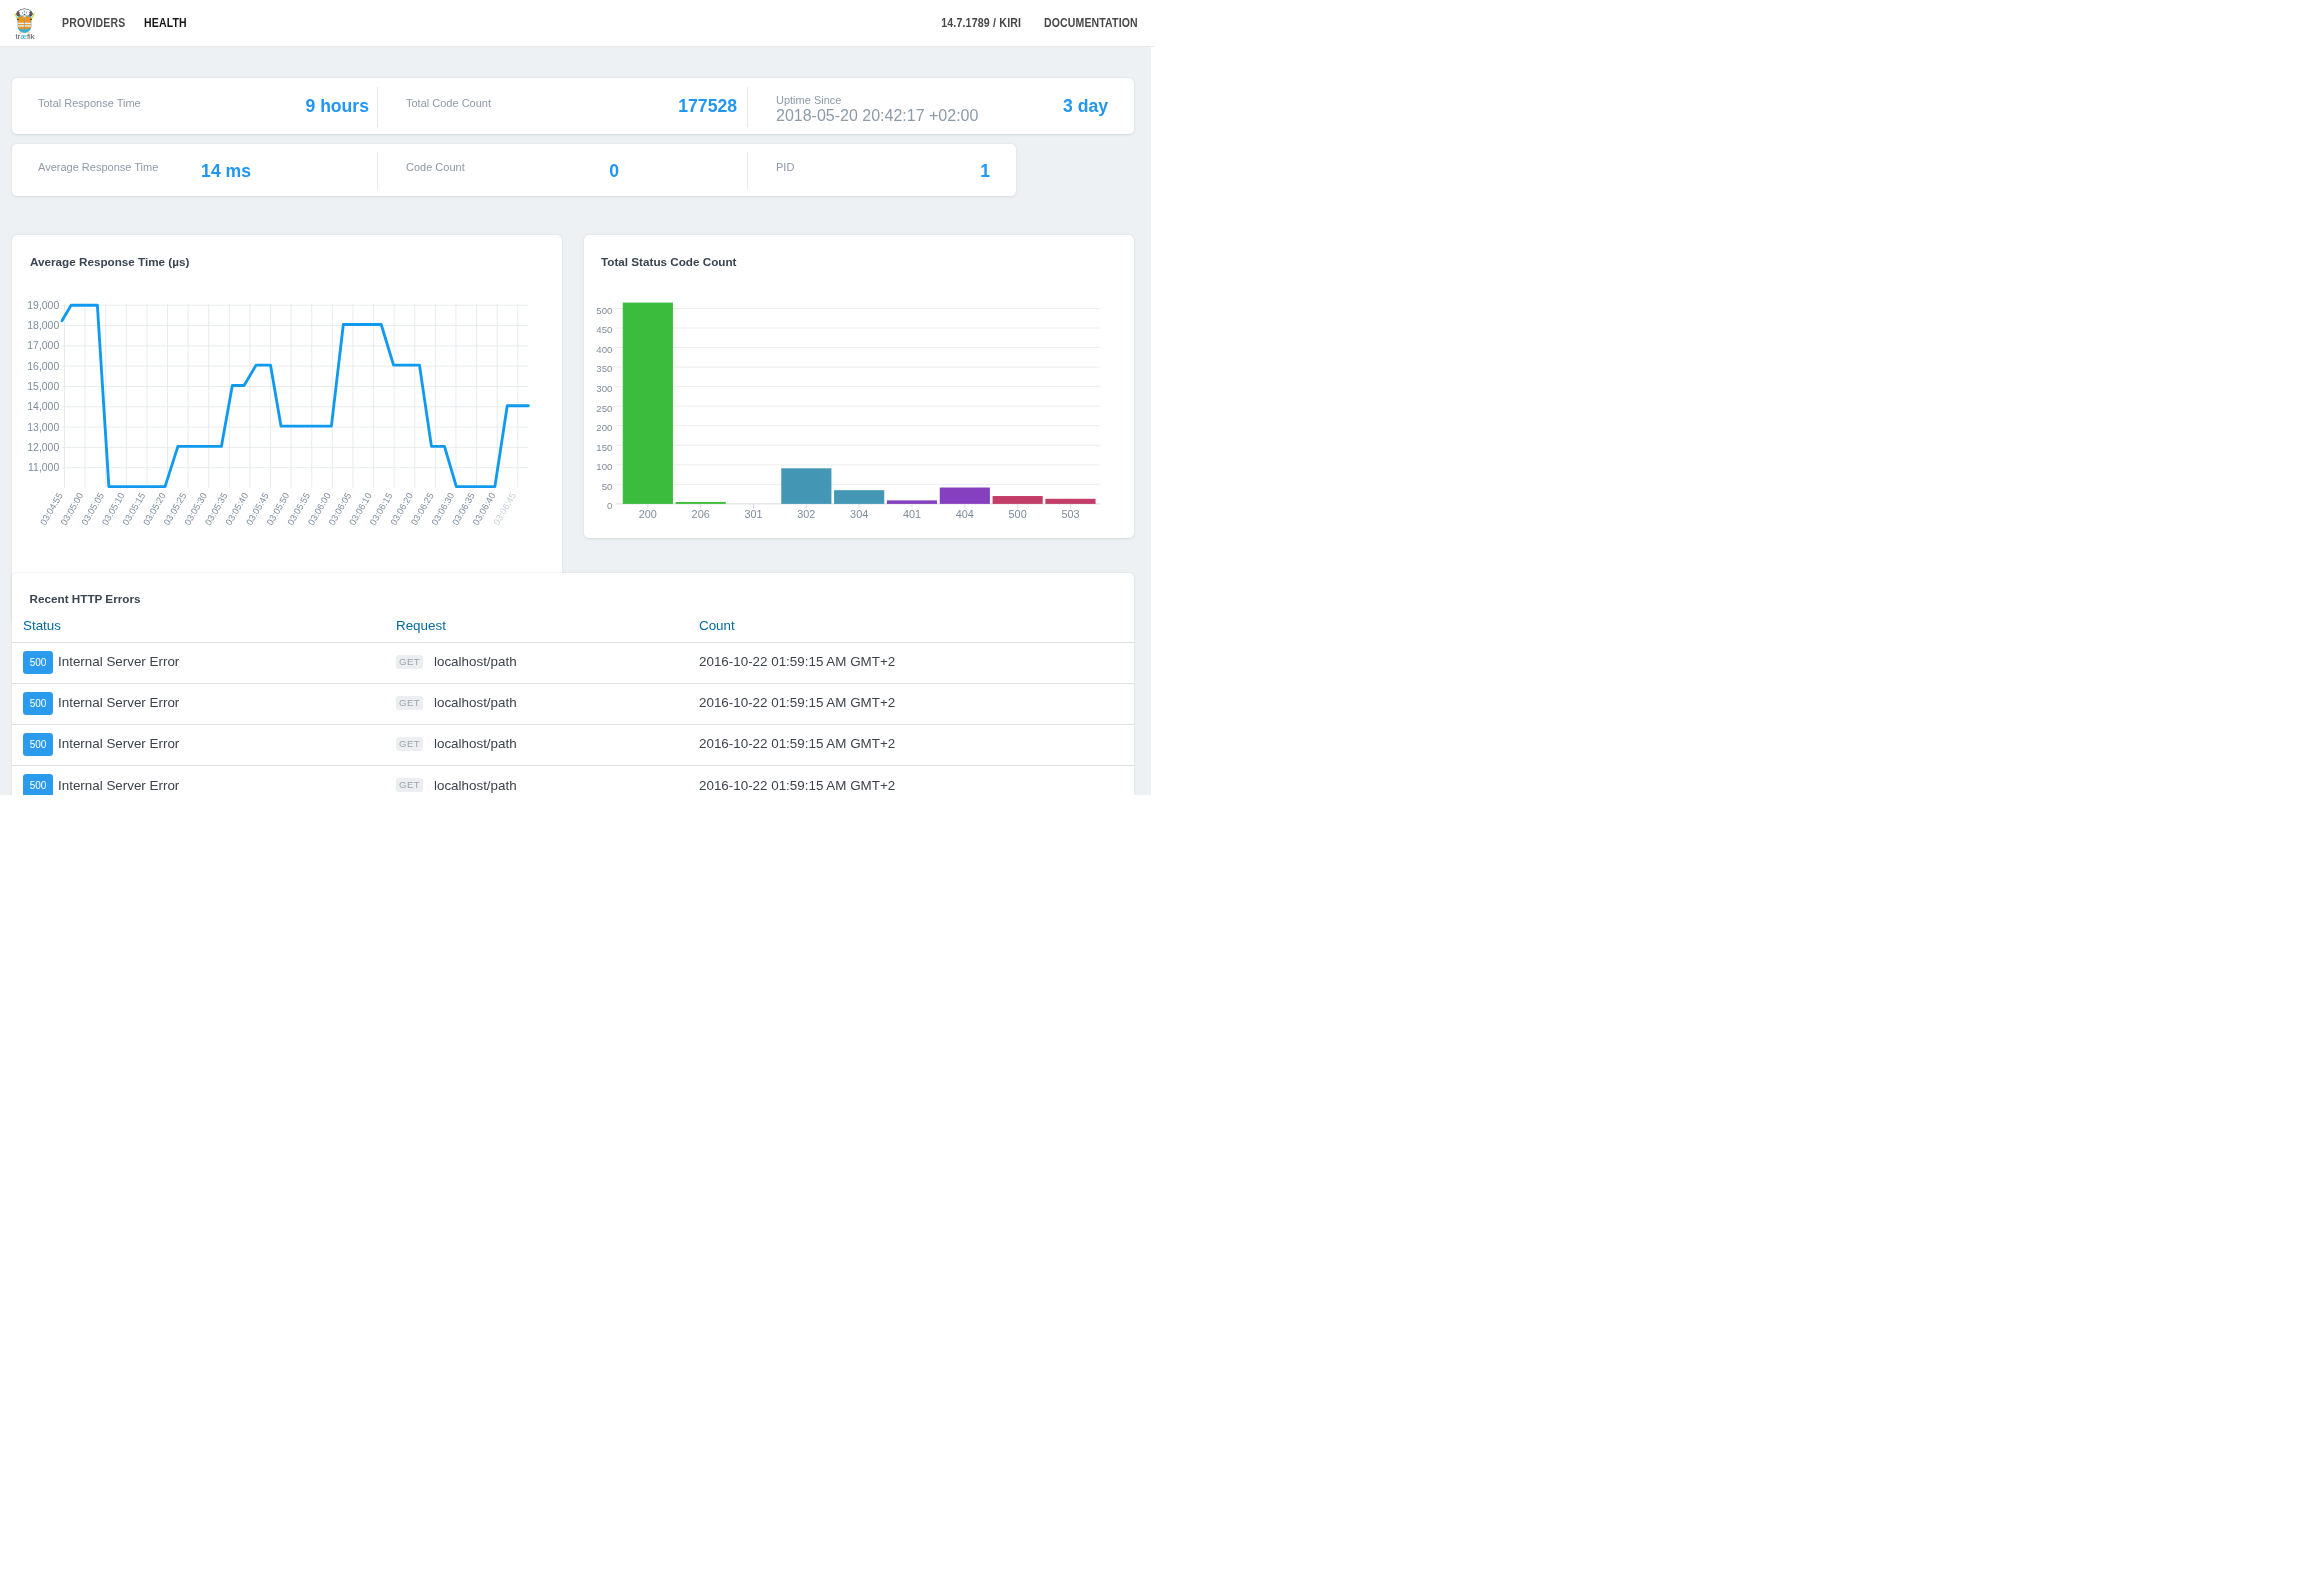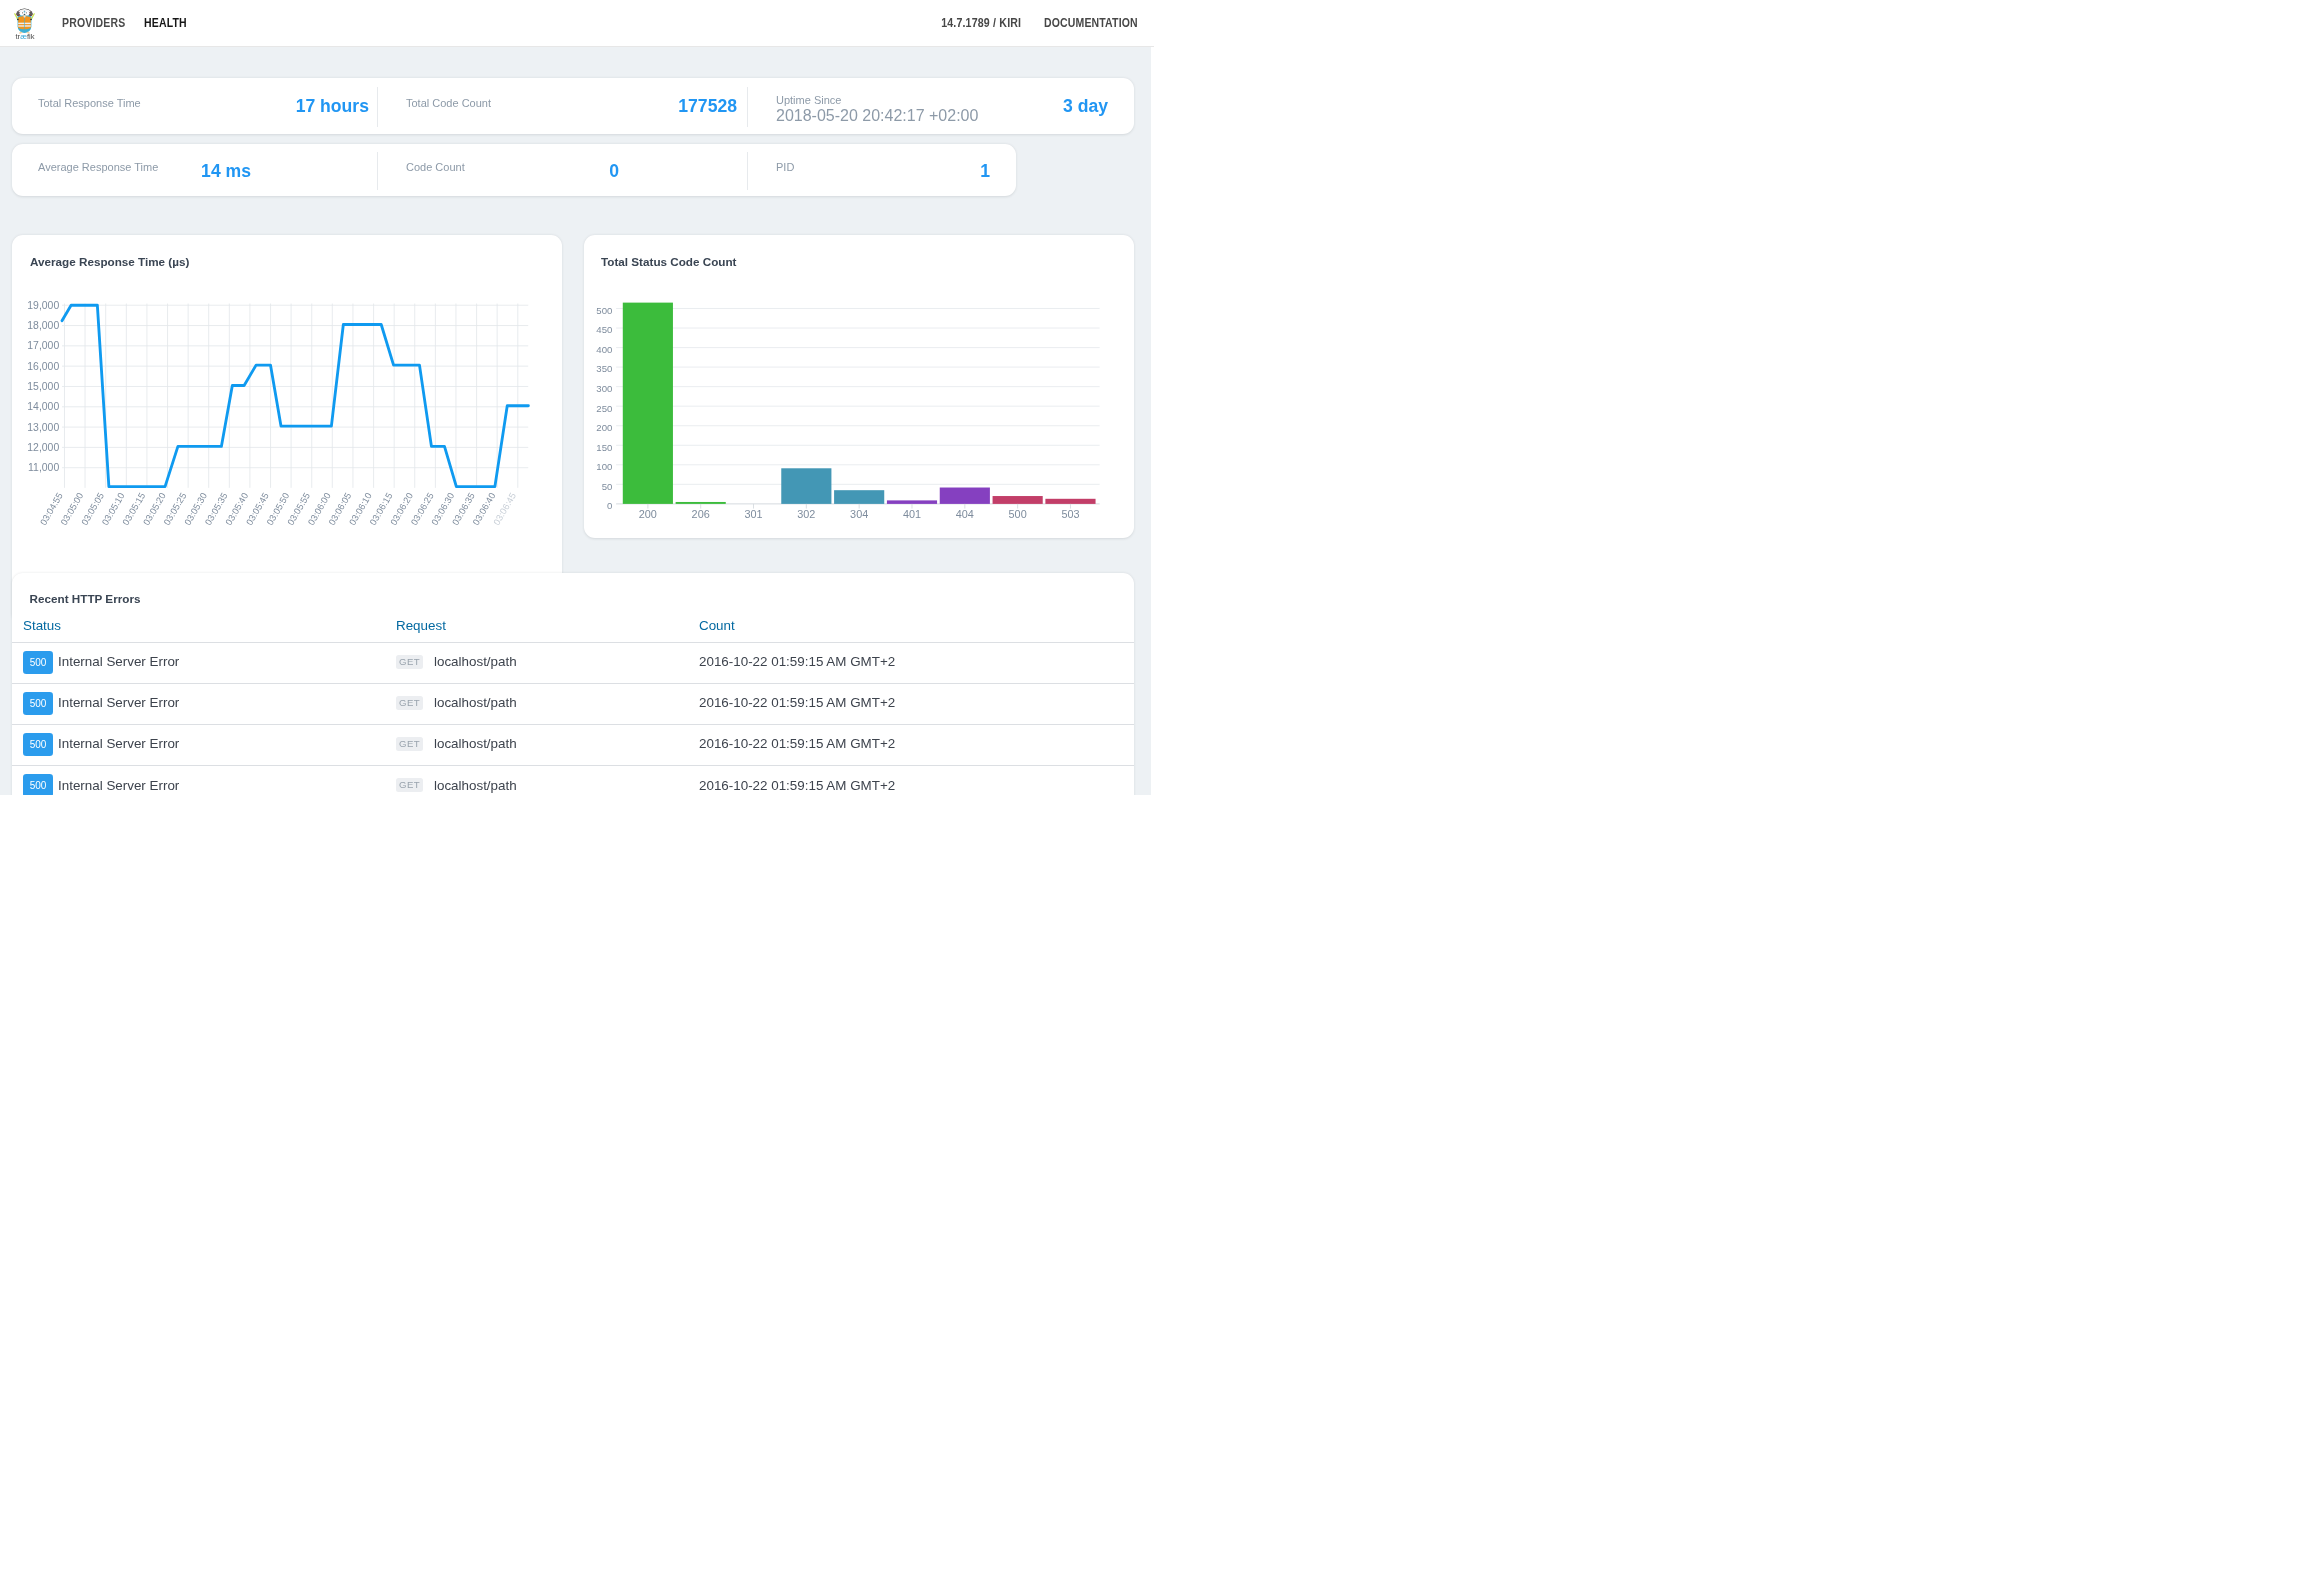--- a/index.html
+++ b/index.html
@@ -1,18 +1,18 @@
 <!DOCTYPE html>
 <html style="font-size:13.4px"><head><meta charset="utf-8">
 <style>
 * { margin:0; padding:0; box-sizing:border-box; }
 html,body { background:#fff; font-family:"Liberation Sans",sans-serif; }
 #app { position:relative; width:1154px; height:795px; overflow:hidden; background:#fff; }
 .abs { position:absolute; }
-.card { position:absolute; background:#fff; border-radius:11px; box-shadow:0 0.8px 2.5px rgba(45,55,65,.13); }
+.card { position:absolute; background:#fff; border-radius:5px; box-shadow:0 0.8px 2.5px rgba(45,55,65,.13); }
 .lab { position:absolute; font-size:11px; line-height:13.4px; color:#8d9aa8; white-space:nowrap; }
 .val { position:absolute; font-size:17.6px; line-height:21px; font-weight:bold; color:#2196f3; white-space:nowrap; }
 .ctitle { position:absolute; font-size:11.7px; font-weight:bold; color:#3a4553; white-space:nowrap; }
 .navtxt { position:absolute; font-size:12.5px; font-weight:bold; color:#4a4a4a; white-space:nowrap; letter-spacing:0.2px; }
 .hdr { position:absolute; font-size:13.4px; color:#0369a1; white-space:nowrap; }
 .cell { position:absolute; font-size:13.4px; color:#3d434d; white-space:nowrap; }
 .divv { position:absolute; width:0.8px; background:#e7eaed; }
 .rowline { position:absolute; left:0; width:100%; height:0.8px; background:#dcdfe3; }
 </style></head>
 <body>
@@ -50,21 +50,21 @@
   <div class="abs" style="left:11.7px;top:32px;width:26px;text-align:center;font-size:8px;color:#4d4d4d;transform:scaleX(.95)">tr<span style="color:#38a8d8">æ</span>fik</div>
   <div class="navtxt" style="left:62px;top:16px;transform:scaleX(.84);transform-origin:left">PROVIDERS</div>
   <div class="navtxt" style="left:144px;top:16px;transform:scaleX(.84);transform-origin:left;color:#161616">HEALTH</div>
   <div class="navtxt" style="right:133px;top:16px;transform:scaleX(.85);transform-origin:right;color:#474747">14.7.1789 / KIRI</div>
   <div class="navtxt" style="right:16.3px;top:16px;transform:scaleX(.84);transform-origin:right;color:#474747">DOCUMENTATION</div>
 
   <div class="card" style="left:12px;top:78px;width:1122px;height:56px">
     <div class="divv" style="left:365px;top:9.2px;height:40px"></div>
     <div class="divv" style="left:735px;top:9.2px;height:40px"></div>
     <div class="lab" style="left:26px;top:19px">Total Response Time</div>
-    <div class="val" style="right:765px;top:18.4px">17 hours</div>
+    <div class="val" style="right:765px;top:18.4px">9 hours</div>
     <div class="lab" style="left:394px;top:19px">Total Code Count</div>
     <div class="val" style="right:397px;top:18.4px">177528</div>
     <div class="lab" style="left:764px;top:14px;line-height:16px">Uptime Since<br><span style="font-size:16px">2018-05-20 20:42:17 +02:00</span></div>
     <div class="val" style="right:26px;top:18.4px">3 day</div>
   </div>
 
   <div class="card" style="left:12px;top:144px;width:1004px;height:52px">
     <div class="divv" style="left:365px;top:7.5px;height:38px"></div>
     <div class="divv" style="left:735px;top:7.5px;height:38px"></div>
     <div class="lab" style="left:26px;top:17px">Average Response Time</div>

